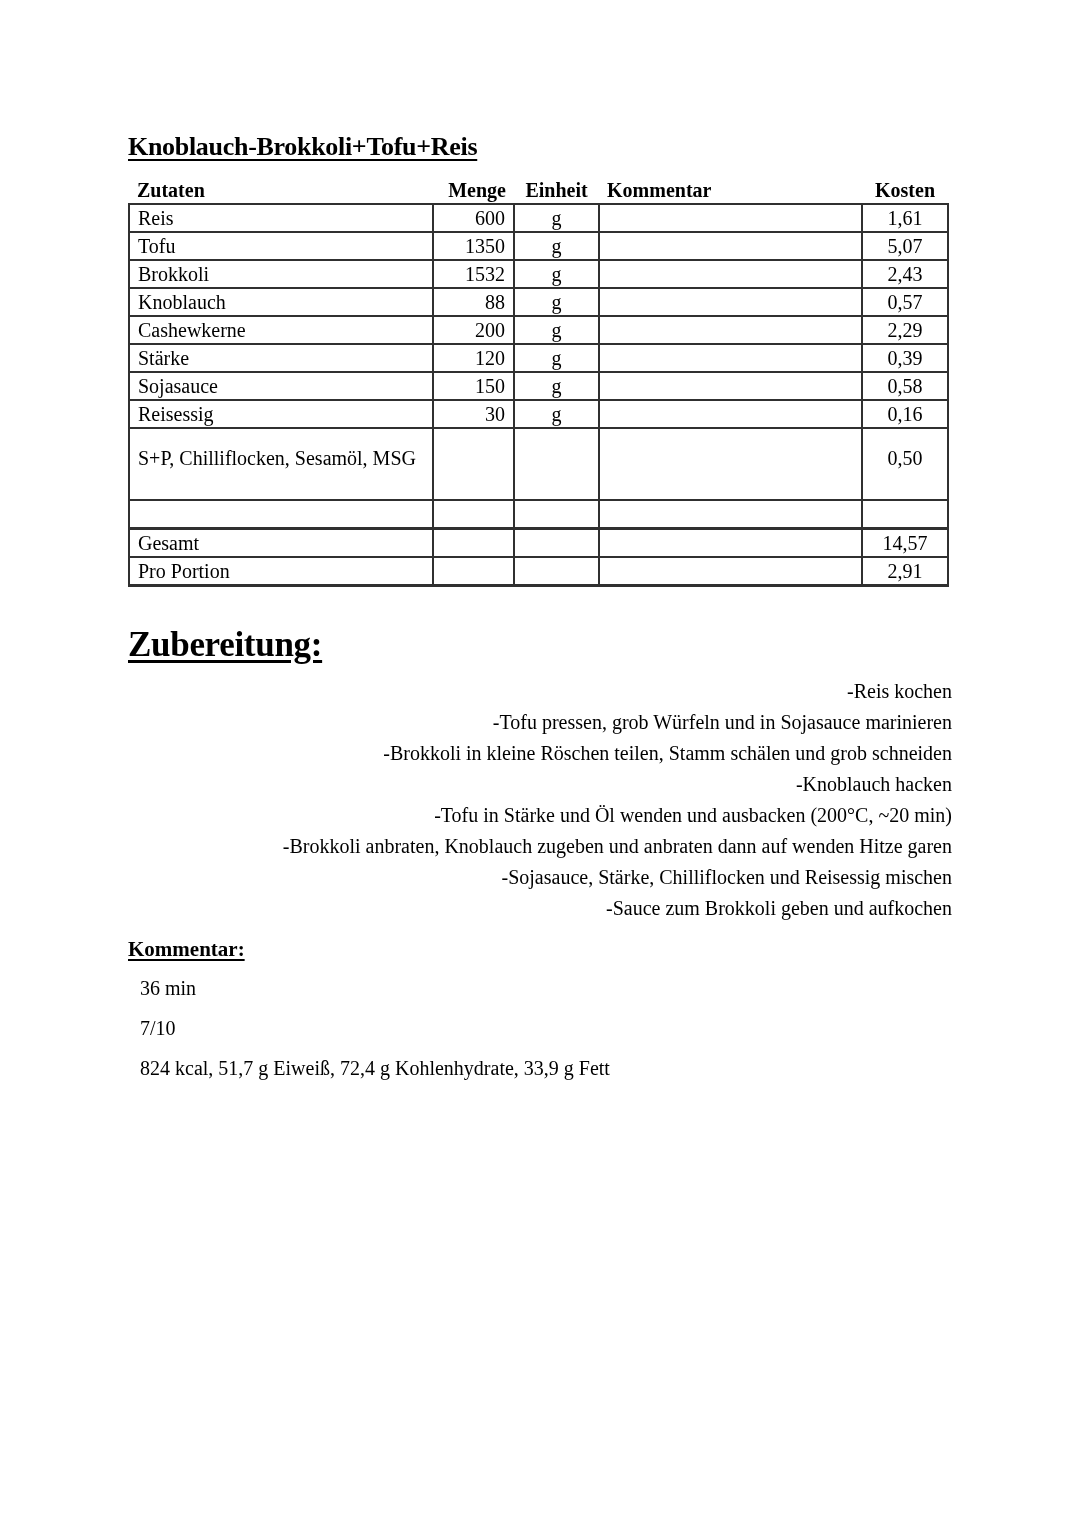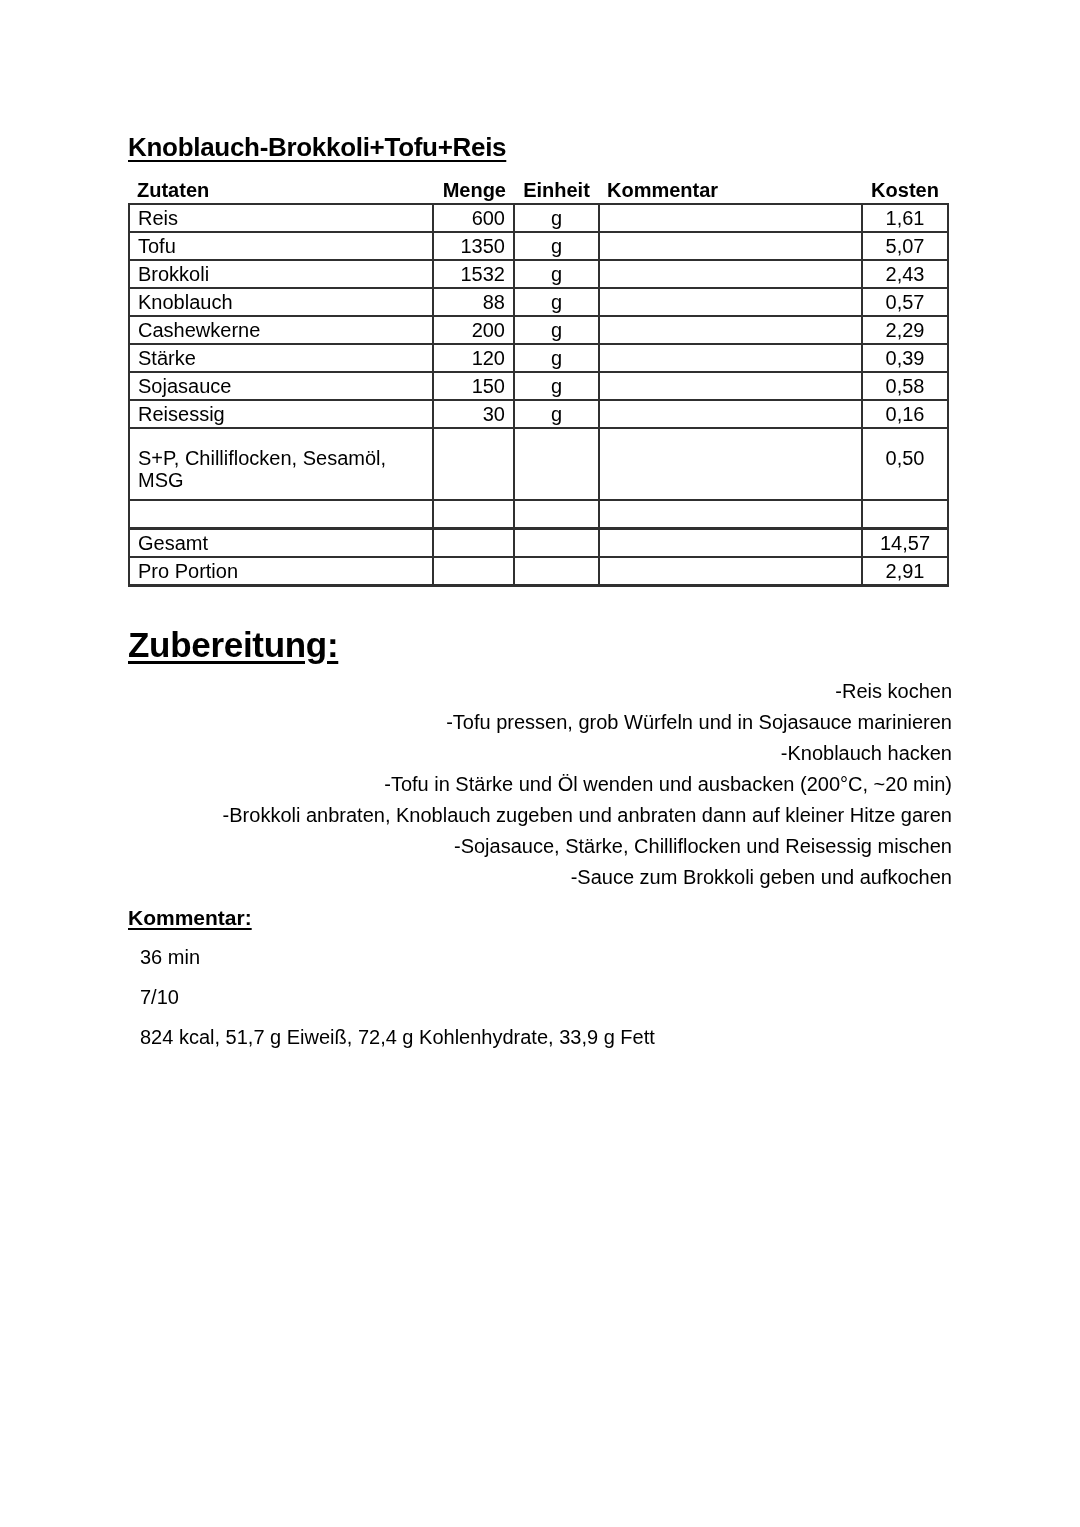--- a/index.html
+++ b/index.html
@@ -6,21 +6,21 @@
     margin: 0;
     padding: 0;
     background: #ffffff;
   }
   .page {
     position: relative;
     width: 1080px;
     height: 1527px;
     background: #ffffff;
     color: #000000;
-    font-family: Liberation Sans, sans-serif;
+    font-family: Liberation Serif, serif;
     box-sizing: border-box;
     padding: 132px 128px 0 128px;
     overflow: hidden;
   }
   h1.doc-title {
     margin: 0;
     font-size: 26px;
     line-height: 30px;
     font-weight: 700;
     letter-spacing: -0.3px;
@@ -215,23 +215,24 @@
         <td class="ac">2,91</td>
       </tr>
     </tbody>
   </table>
 
   <h2 class="section-title">Zubereitung:</h2>
 
   <div class="steps">
     <p>-Reis kochen</p>
     <p>-Tofu pressen, grob Würfeln und in Sojasauce marinieren</p>
+    <p>-Brokkoli in kleine Röschen teilen, Stamm schälen und grob schneiden</p>
     <p>-Knoblauch hacken</p>
     <p>-Tofu in Stärke und Öl wenden und ausbacken (200°C, ~20 min)</p>
-    <p>-Brokkoli anbraten, Knoblauch zugeben und anbraten dann auf kleiner Hitze garen</p>
+    <p>-Brokkoli anbraten, Knoblauch zugeben und anbraten dann auf wenden Hitze garen</p>
     <p>-Sojasauce, Stärke, Chilliflocken und Reisessig mischen</p>
     <p>-Sauce zum Brokkoli geben und aufkochen</p>
   </div>
 
   <h3 class="comment-title">Kommentar:</h3>
 
   <div class="comments">
     <p>36 min</p>
     <p>7/10</p>
     <p>824 kcal, 51,7 g Eiweiß, 72,4 g Kohlenhydrate, 33,9 g Fett</p>

